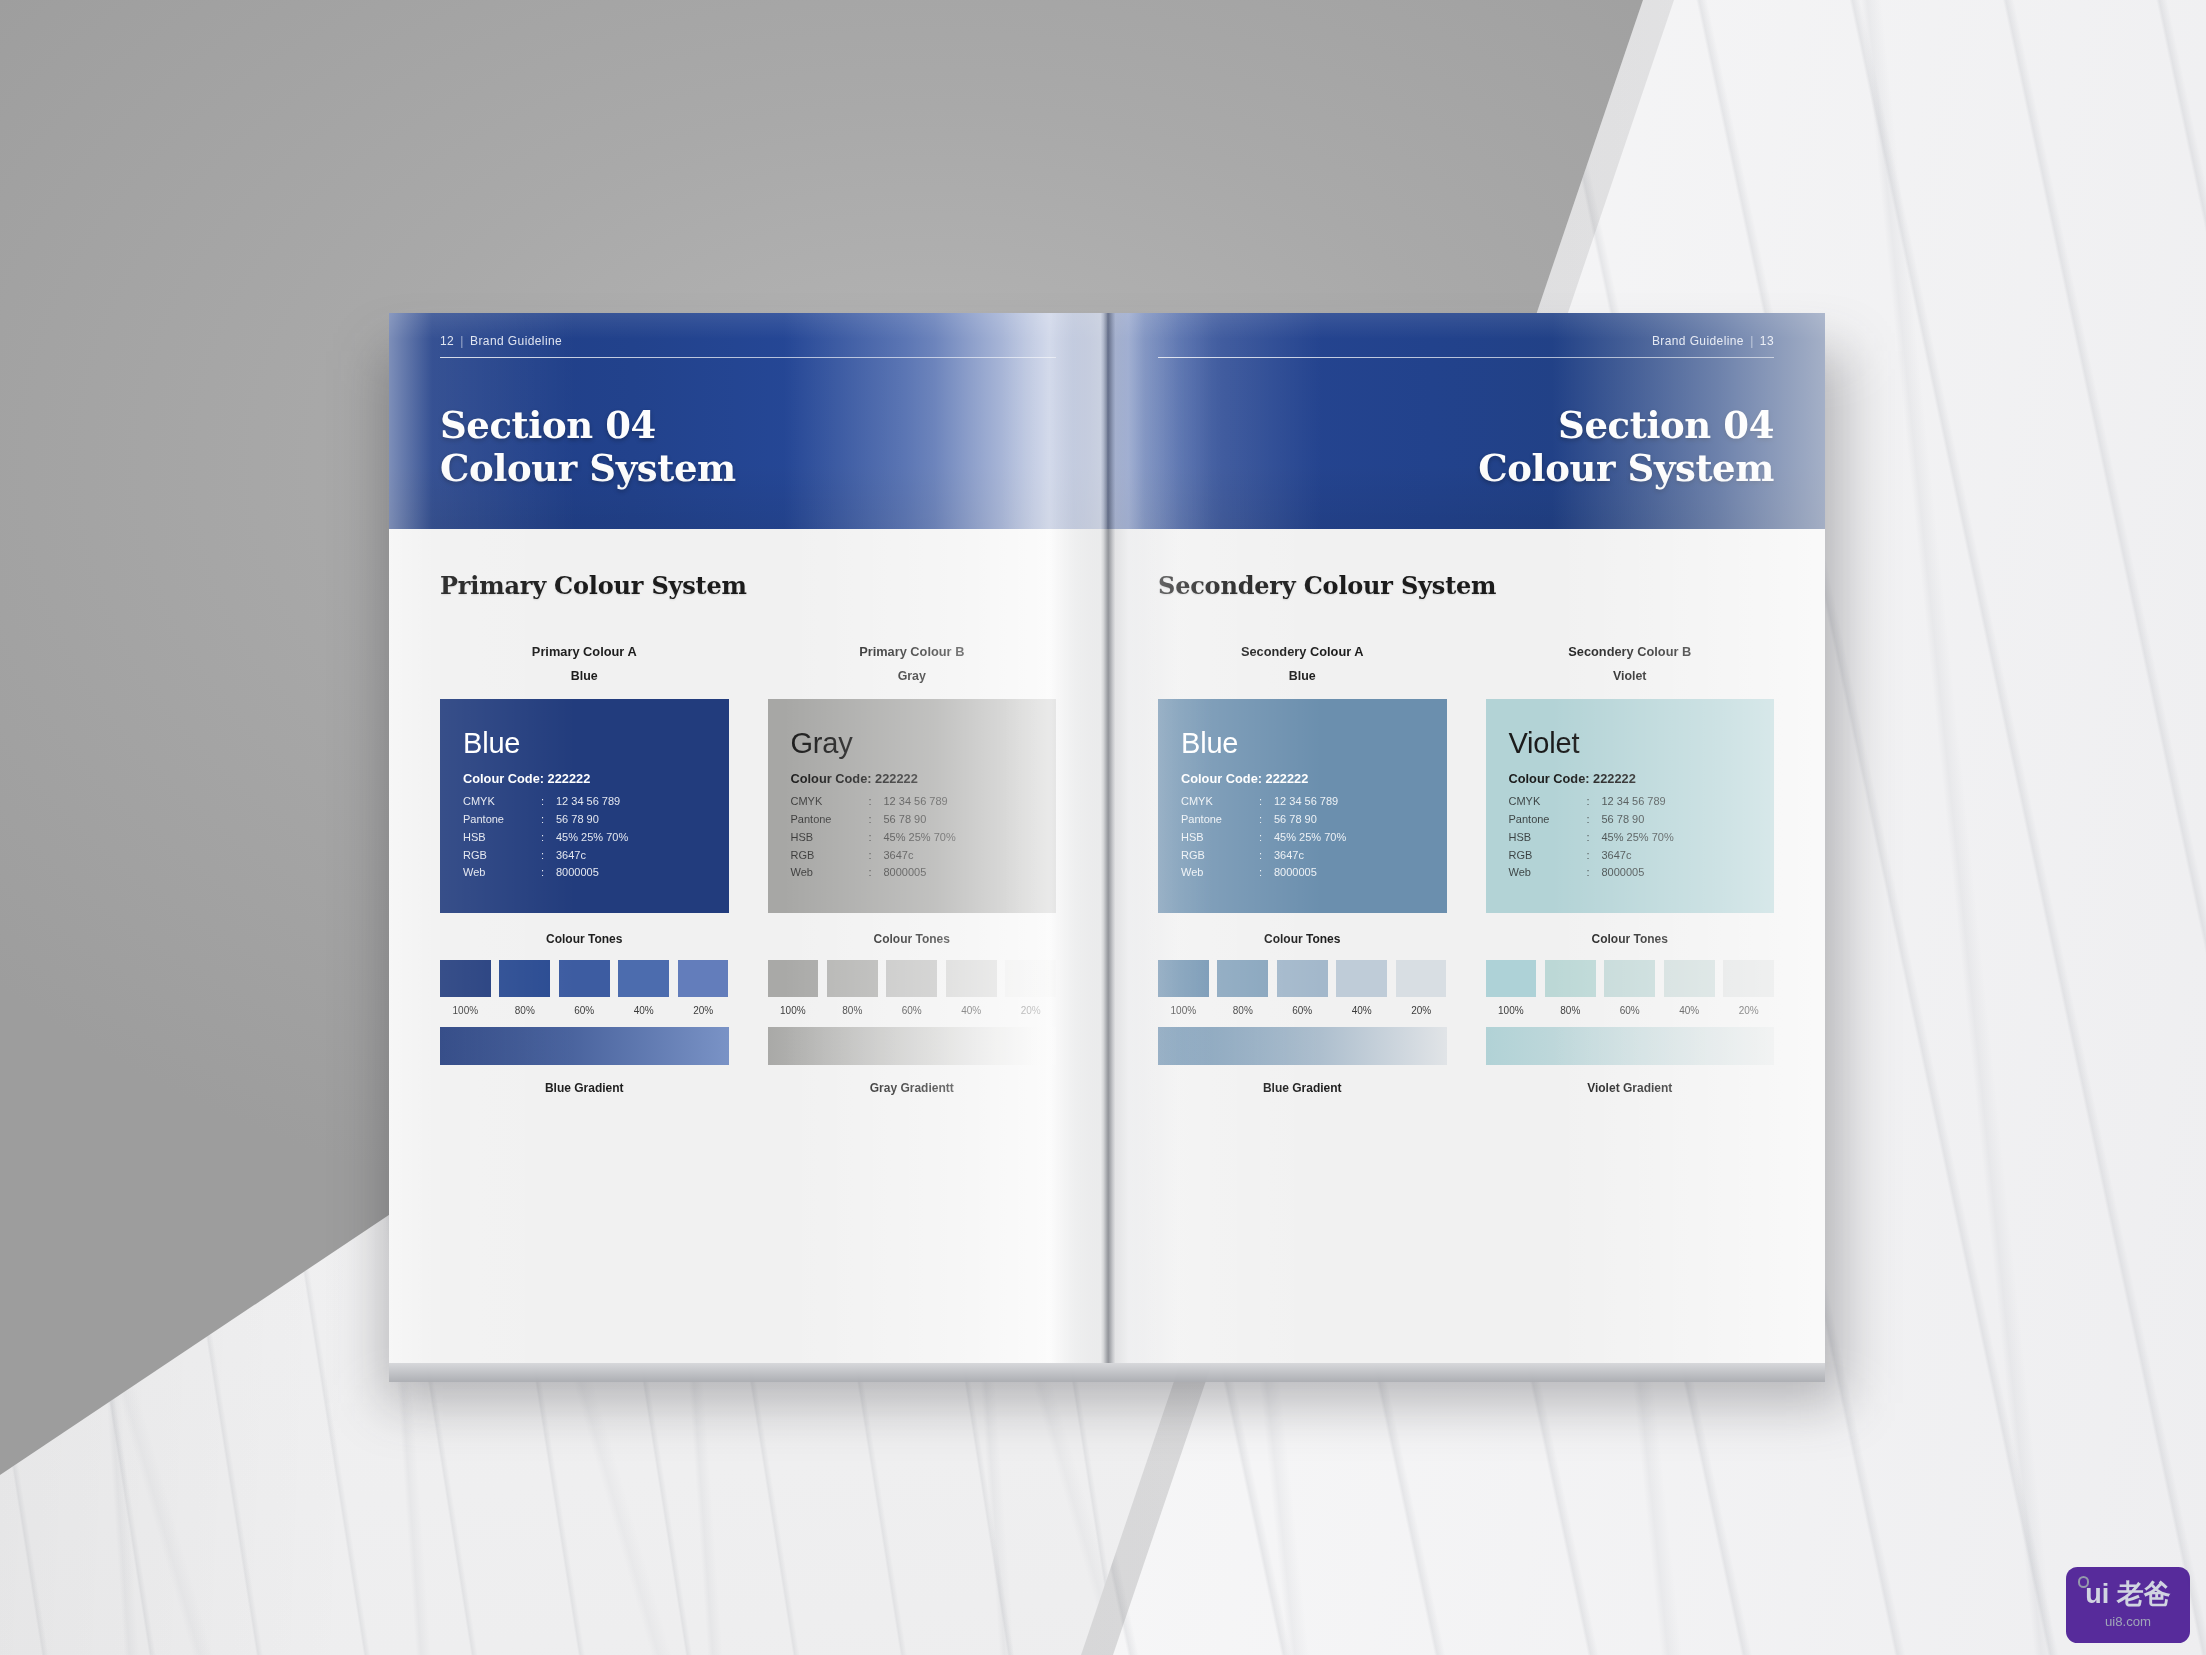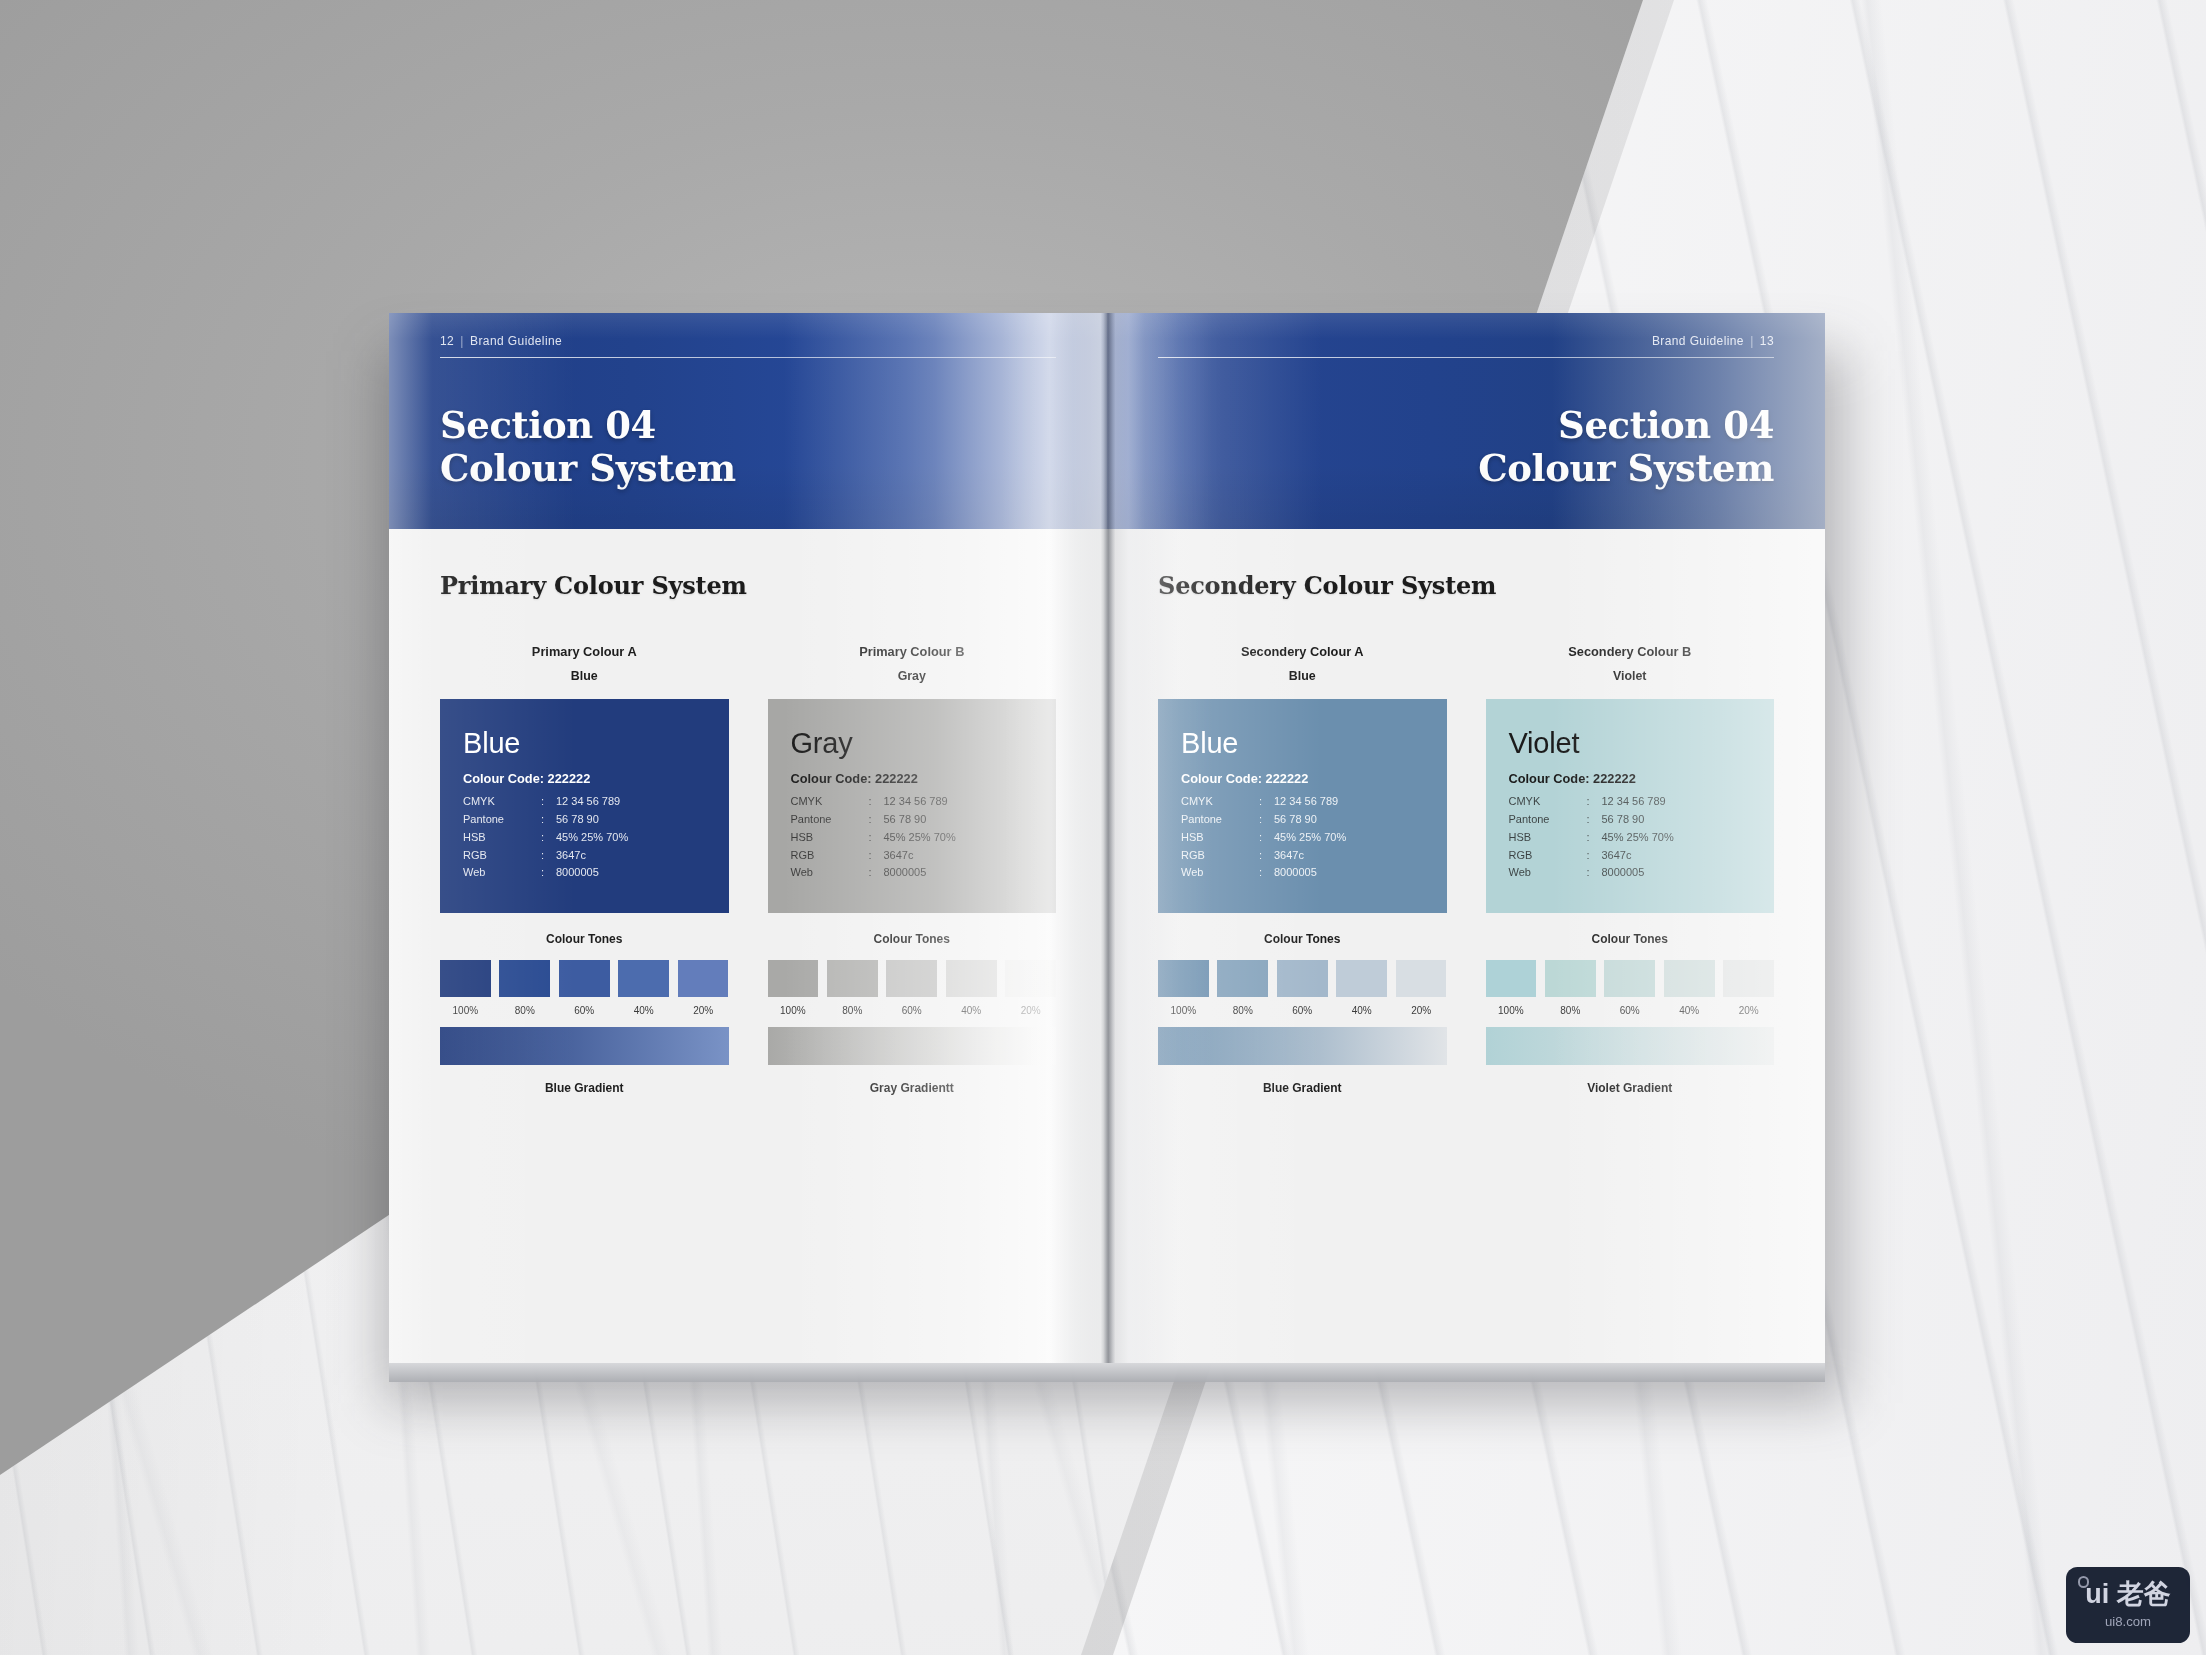--- a/index.html
+++ b/index.html
@@ -290,21 +290,21 @@
     position:absolute; left:0; top:1050px;
     width:1436px; height:19.4px;
     background:linear-gradient(180deg, rgba(215,216,219,1), rgba(171,173,178,0.9));
   }
 
   
   #watermark{
     position:absolute; right:16px; bottom:12.4px;
     width:124px; height:76px;
     border-radius:11.5px;
-    background:#0f172a;
+    background:#4c1d95;
     opacity:0.93;
     display:flex; flex-direction:column;
     align-items:center; justify-content:center;
     gap:1.8px;
   }
   #watermark .wm-dot{
     position:absolute; left:11.5px; top:9.7px;
     width:11.5px; height:11.5px;
     border-radius:50%;
     border:2.1px solid #8e93a6;

